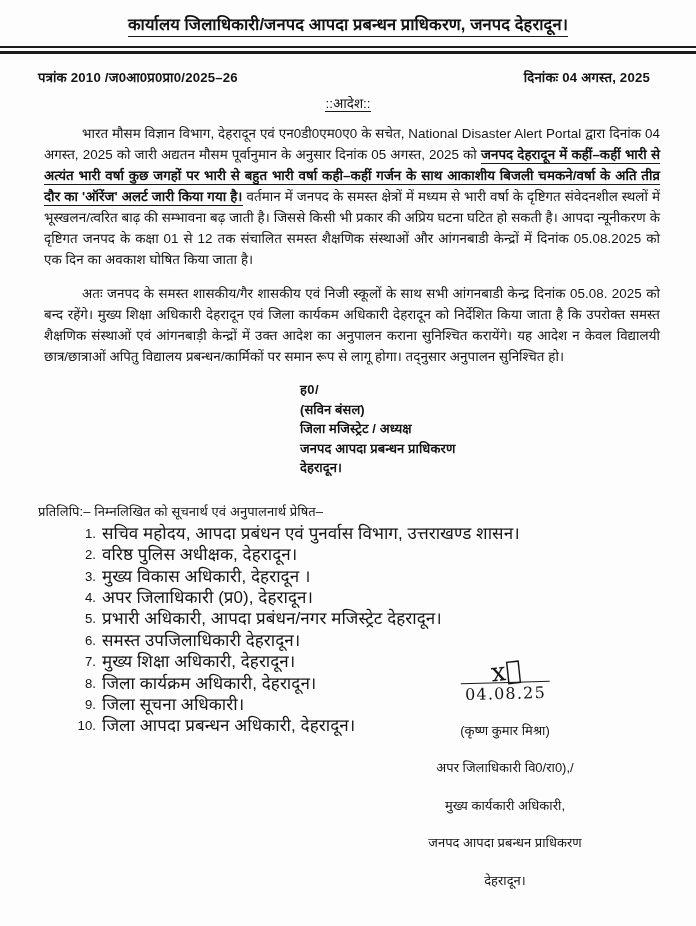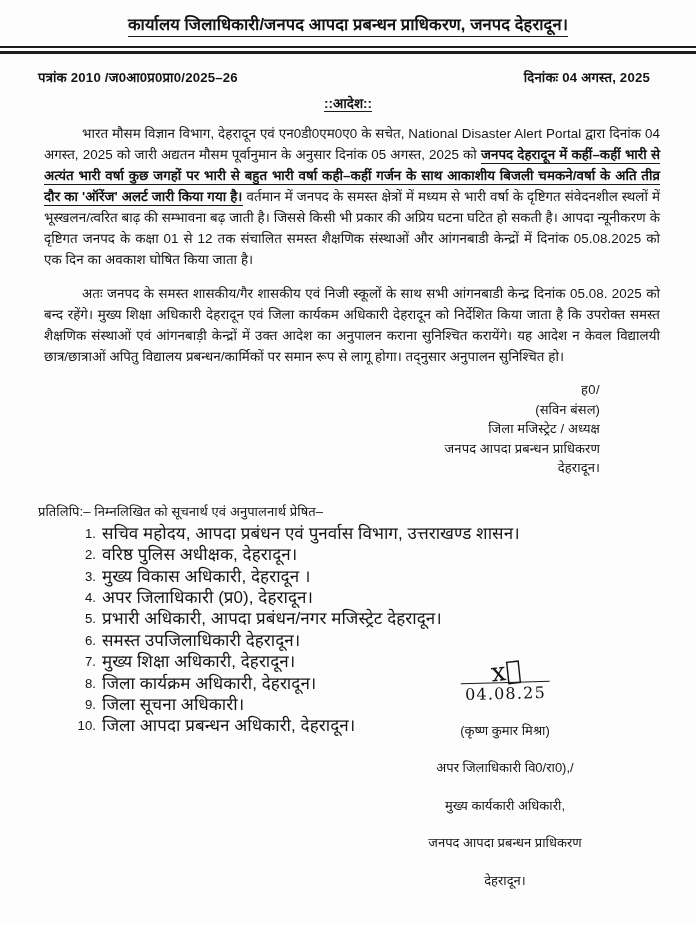--- a/index.html
+++ b/index.html
@@ -68,21 +68,21 @@
     font-size: 13.2px;
     font-weight: 700;
   }
   .meta-ref { letter-spacing: 0.2px; }
   .meta-date { letter-spacing: 0.2px; padding-right: 6px; }
 
   .order-heading {
     text-align: center;
     margin-top: 8px;
     font-size: 13.5px;
-    font-weight: 700;
+    font-weight: 400;
   }
   .order-heading span {
     border-bottom: 1.4px solid #1a1a1a;
     padding-bottom: 0px;
   }
 
   
   .body-text {
     padding: 0 36px 0 44px;
     margin-top: 11px;
@@ -97,24 +97,24 @@
   }
   .para.indent { text-indent: 38px; }
   .emph {
     font-weight: 700;
     border-bottom: 1.5px solid #1a1a1a;
     padding-bottom: 0.5px;
   }
 
   
   .sig-block {
-    text-align: right;
+    text-align: left;
     font-size: 13px;
     line-height: 19.5px;
-    font-weight: 400;
+    font-weight: 700;
   }
   .sig-primary {
     margin: 10px 96px 0 0;
     margin-left: auto;
     width: 300px;
   }
   .sig-hand {
     font-size: 13px;
     letter-spacing: 0.4px;
   }

